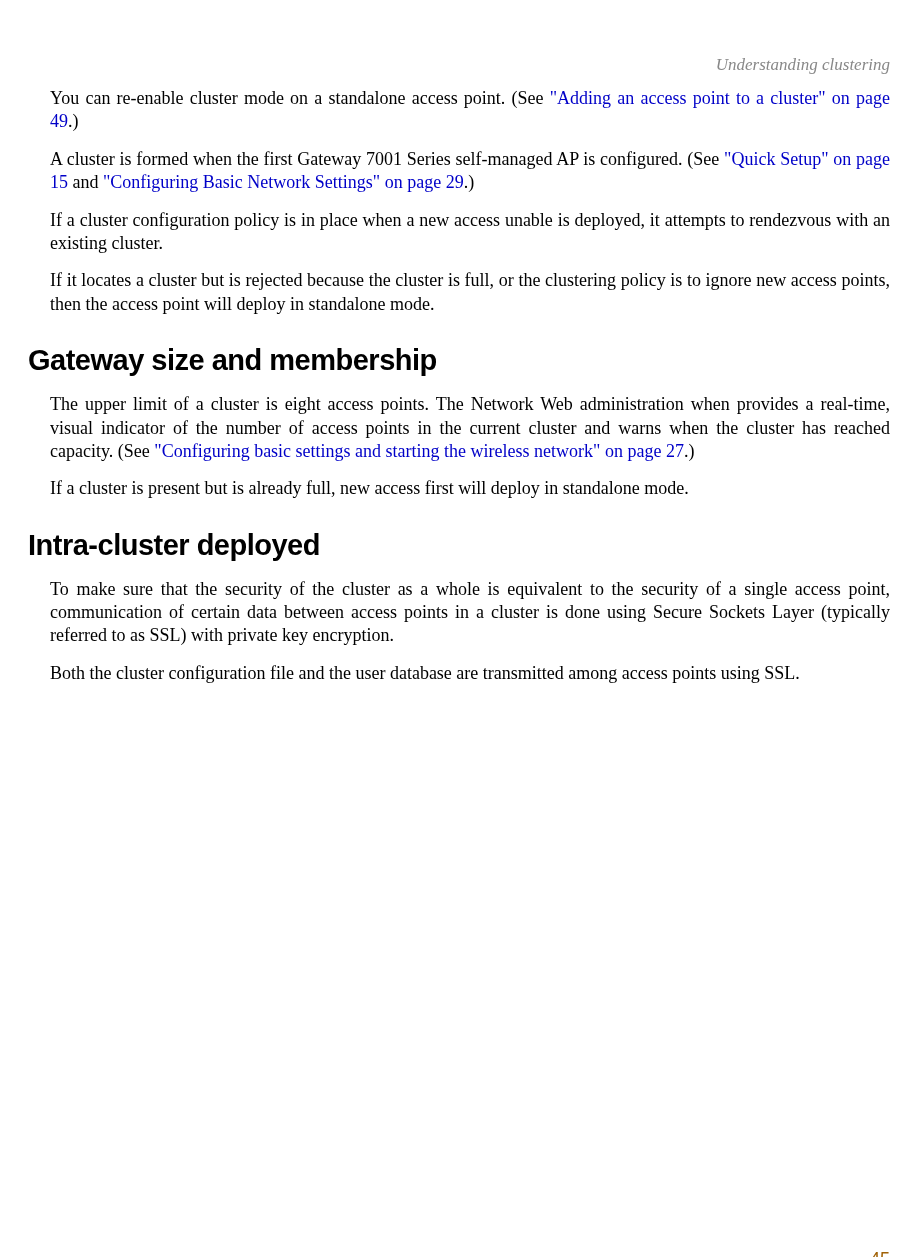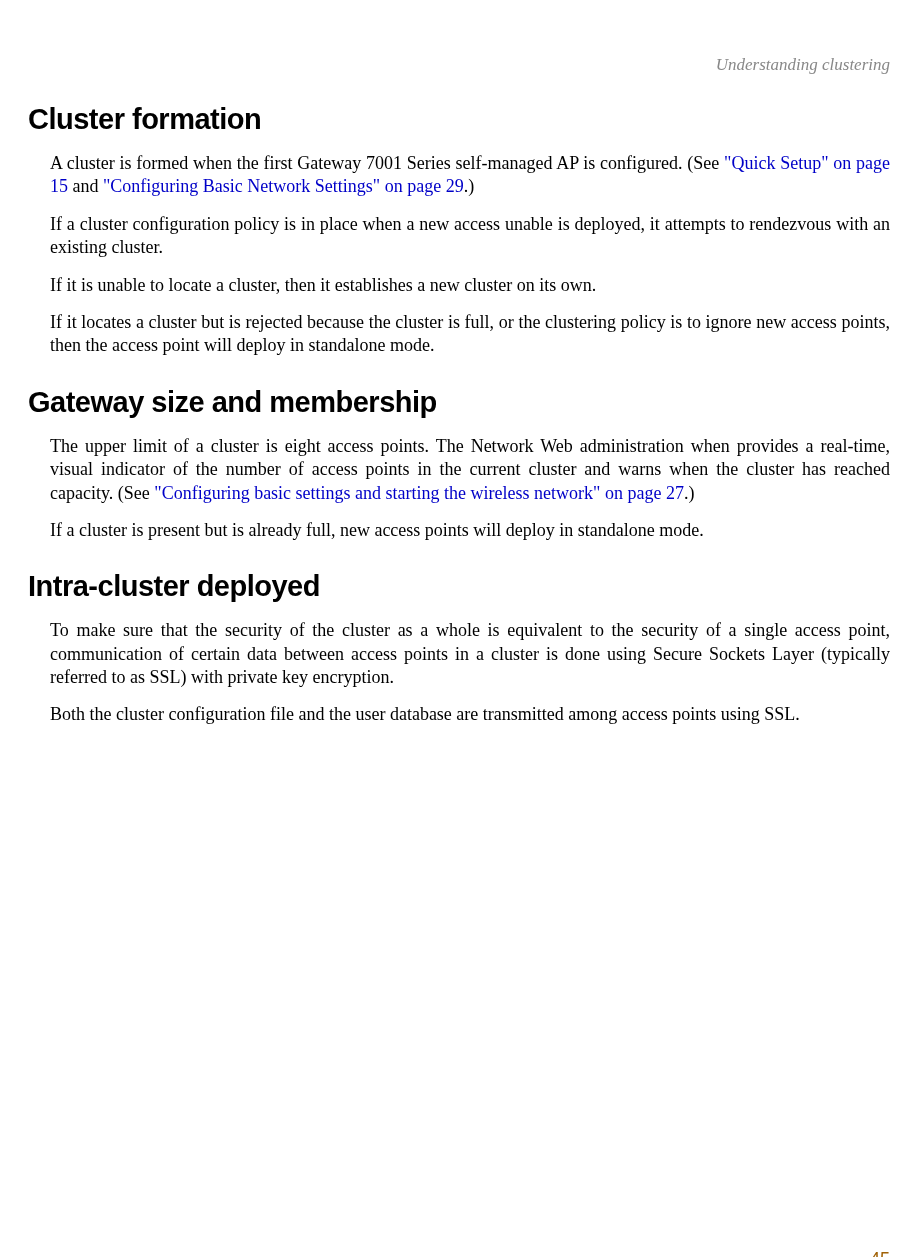--- a/index.html
+++ b/index.html
@@ -77,40 +77,41 @@
       font-family: 'Trebuchet MS', Arial, sans-serif;
     }
   </style>
 </head>
 <body>
 
 <div class="page">
 
   <div class="running-header">Understanding clustering</div>
 
+  <p class="body-text">
+    <span>You can re-enable cluster mode on a standalone access point. (See </span><span class="link">"Adding an access point to a cluster" on page 49</span><span>.)</span>
+  </p>
 
-  <h2 class="heading">Cluster formation</h2>
 
   <p class="body-text">
     <span>A cluster is formed when the first Gateway 7001 Series self-managed AP is configured. (See </span><span class="link">"Quick Setup" on page 15</span><span> and </span><span class="link">"Configuring Basic Network Settings" on page 29</span><span>.)</span>
   </p>
 
   <p class="body-text">If a cluster configuration policy is in place when a new access unable is deployed, it attempts to rendezvous with an existing cluster.</p>
 
-  <p class="body-text">If it is unable to locate a cluster, then it establishes a new cluster on its own.</p>
 
   <p class="body-text">If it locates a cluster but is rejected because the cluster is full, or the clustering policy is to ignore new access points, then the access point will deploy in standalone mode.</p>
 
   <h2 class="heading">Gateway size and membership</h2>
 
   <p class="body-text">
     <span>The upper limit of a cluster is eight access points. The Network Web administration when provides a real-time, visual indicator of the number of access points in the current cluster and warns when the cluster has reached capacity. (See </span><span class="link">"Configuring basic settings and starting the wireless network" on page 27</span><span>.)</span>
   </p>
 
-  <p class="body-text">If a cluster is present but is already full, new access points will deploy in standalone mode.</p>
+  <p class="body-text">If a cluster is present but is already full, new access first will deploy in standalone mode.</p>
 
   <h2 class="heading">Intra-cluster deployed</h2>
 
   <p class="body-text">
     <span>To make sure that the security of the cluster as a whole is equivalent to the security of a single access point, communication of certain data between access points in a cluster is done using </span><span class="italic">Secure Sockets Layer</span><span> (typically referred to as SSL) with private key encryption.</span>
   </p>
 
   <p class="body-text">Both the cluster configuration file and the user database are transmitted among access points using SSL.</p>
 
   <div class="footer">

